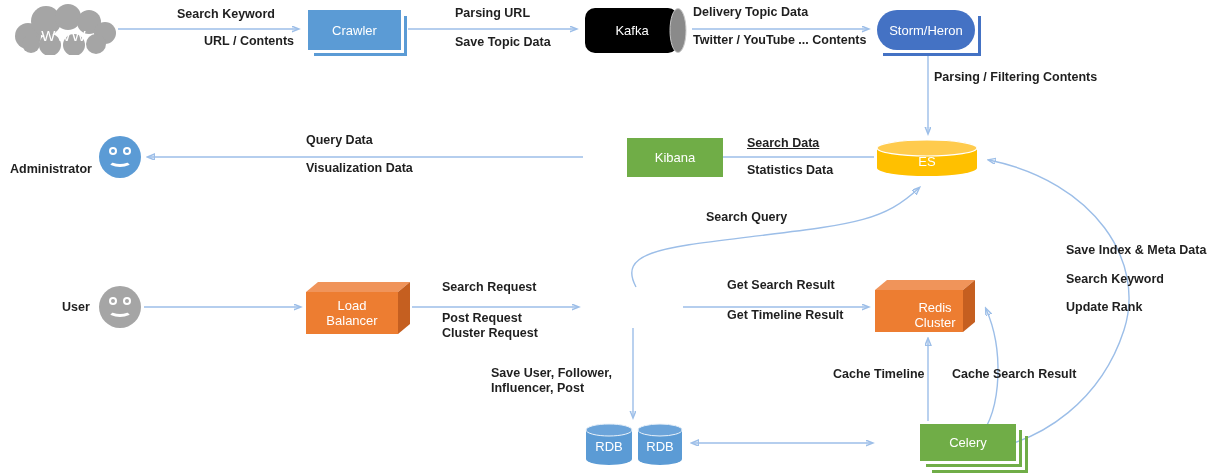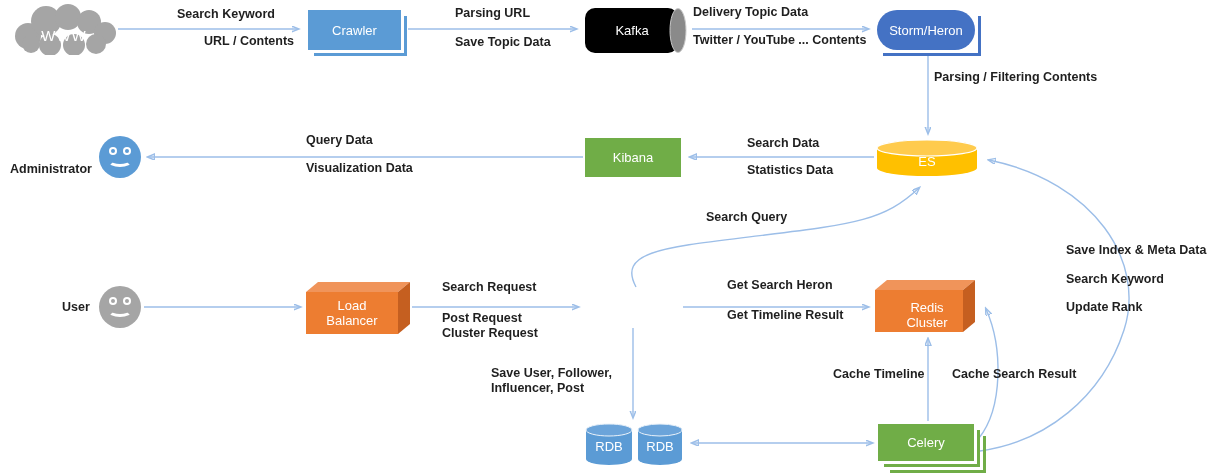--- a/index.html
+++ b/index.html
@@ -6,21 +6,21 @@
   .stage{position:relative;width:1224px;height:476px;background:#fff;overflow:hidden;
          font-family:"Liberation Sans",sans-serif;}
   .wires{position:absolute;left:0;top:0;z-index:1;}
   .wires path{fill:none;stroke:var(--arrow);stroke-width:1.4px;}
   .arrowhead{fill:var(--arrowhead);}
   .node{position:absolute;z-index:2;box-sizing:border-box;}
   .box{display:flex;align-items:center;justify-content:center;color:#fff;font-size:13px;
        line-height:15px;text-align:center;white-space:pre-line;}
   .bg-blue{background:var(--blue);}
   .bg-darkblue{background:var(--dark_blue);}
-  .bg-green{background:var(--green);}
+  .bg-green{background:var(--green);margin-left:42px;}
   .shadow1::after, .shadow2::before{content:"";position:absolute;left:6px;top:6px;width:100%;height:100%;
        box-sizing:border-box;border:0 solid transparent;border-right:3.5px solid;border-bottom:3.5px solid;}
   .shadow2::before{left:12px;top:12px;}
   .sh-blue::after{border-color:var(--blue);}
   .sh-darkblue::after{border-color:var(--dark_blue);}
   .sh-green::after,.sh-green::before{border-color:var(--green);}
   .label{position:absolute;z-index:3;font-size:12.5px;font-weight:700;color:var(--text);
          line-height:15px;white-space:pre-line;}
   .face{position:absolute;width:42px;height:42px;border-radius:50%;}
   .face-blue{background:var(--blue);}
@@ -138,21 +138,21 @@
 Balancer</div>
   </div>
 
 
   <div class="node" style="left:875px;top:280px;width:100px;height:52px;">
     <svg width="100" height="52">
       <polygon points="0,10 12,0 100,0 88,10" class="f-orangetop"></polygon>
       <polygon points="88,10 100,0 100,42 88,52" class="f-orangeside"></polygon>
       <rect x="0" y="10" width="88" height="42" class="f-orange"></rect>
     </svg>
-    <div class="overlaylabel" style="left:8px;top:10px;width:88px;height:50px;">Redis
+    <div class="overlaylabel" style="left:16px;top:10px;width:88px;height:50px;">Redis
 Cluster</div>
   </div>
 
   <div class="node" style="left:584px;top:422px;width:50px;height:45px;">
     <svg width="50" height="45">
       <path d="M2 8 A23 6 0 0 1 48 8 L48 37 A23 6 0 0 1 2 37 Z" class="f-blue"></path>
       <ellipse cx="25" cy="8" rx="23" ry="6" class="f-bluetop"></ellipse>
       <text x="25" y="29" class="svgtext">RDB</text>
     </svg>
   </div>
@@ -168,29 +168,29 @@
     <span>Celery</span>
   </div>
 
   <div class="label" style="left:177px;top:7px;">Search Keyword</div>
   <div class="label" style="left:180px;top:34px;margin-left:24px;">URL / Contents</div>
   <div class="label" style="left:455px;top:6px;">Parsing URL</div>
   <div class="label" style="left:455px;top:35px;">Save Topic Data</div>
   <div class="label" style="left:693px;top:5px;">Delivery Topic Data</div>
   <div class="label" style="left:693px;top:33px;">Twitter / YouTube ... Contents</div>
   <div class="label" style="left:934px;top:70px;">Parsing / Filtering Contents</div>
-  <div class="label" style="left:747px;top:136px;">Search Data</div>
+  <div class="label" style="left:747px;top:136px;text-decoration:underline;">Search Data</div>
   <div class="label" style="left:747px;top:163px;">Statistics Data</div>
   <div class="label" style="left:306px;top:133px;">Query Data</div>
   <div class="label" style="left:306px;top:161px;">Visualization Data</div>
   <div class="label" style="left:706px;top:210px;">Search Query</div>
   <div class="label" style="left:442px;top:280px;">Search Request</div>
   <div class="label" style="left:442px;top:311px;">Post Request
 Cluster Request</div>
-  <div class="label" style="left:727px;top:278px;">Get Search Heron</div>
+  <div class="label" style="left:727px;top:278px;">Get Search Result</div>
   <div class="label" style="left:727px;top:308px;">Get Timeline Result</div>
   <div class="label" style="left:491px;top:366px;">Save User, Follower,
 Influencer, Post</div>
   <div class="label" style="left:833px;top:367px;">Cache Timeline</div>
   <div class="label" style="left:952px;top:367px;">Cache Search Result</div>
   <div class="label" style="left:1066px;top:243px;">Save Index &amp; Meta Data</div>
   <div class="label" style="left:1066px;top:272px;">Search Keyword</div>
   <div class="label" style="left:1066px;top:300px;">Update Rank</div>
 
 </div>

